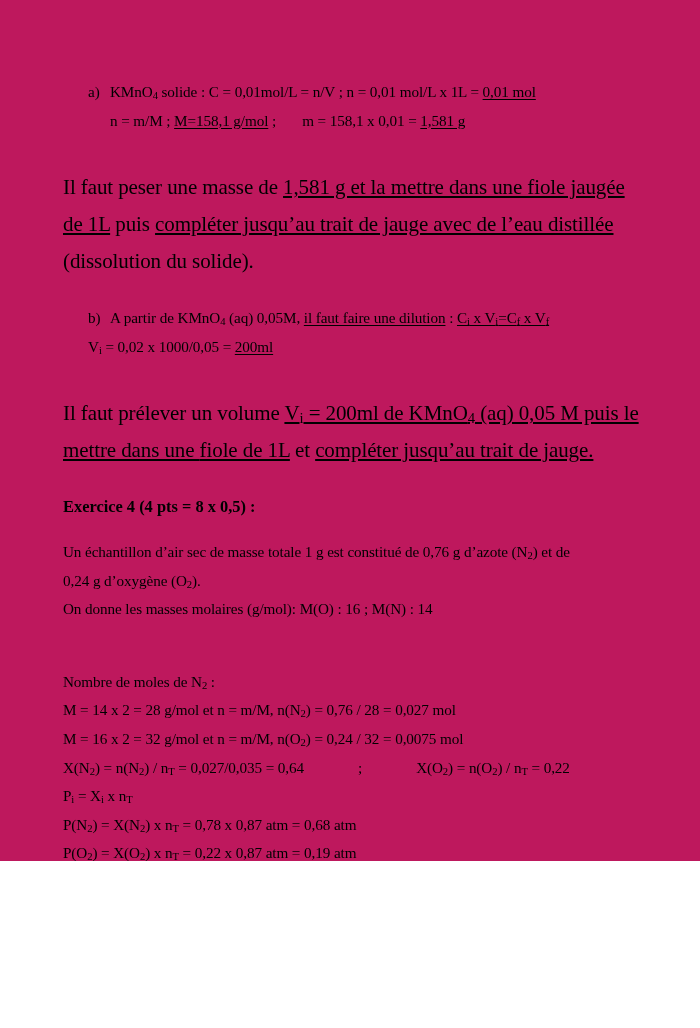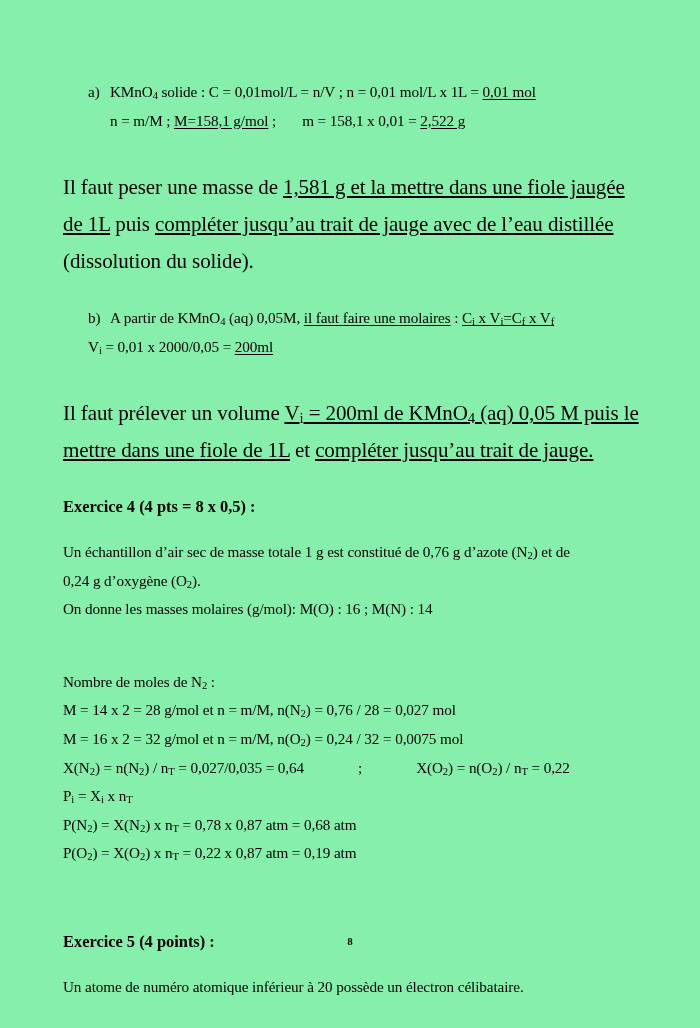--- a/index.html
+++ b/index.html
@@ -7,22 +7,22 @@
     padding: 0;
     background: #ffffff;
   }
   body {
     font-family: "Liberation Serif", "DejaVu Serif", serif;
     color: #000000;
   }
   .page {
     position: relative;
     width: 700px;
-    height: 1028px;
-    background: #86efac;
+    height: 861px;
+    background: #be185d;
     overflow: hidden;
   }
   .content {
     position: absolute;
     left: 63px;
     top: 78px;
     width: 578px;
   }
   .line {
     font-size: 15.2px;
@@ -77,36 +77,36 @@
 </head>
 <body>
 
 <div class="page">
   <div class="content">
 
     <div class="line listline">
       <span class="marker">a)</span><span>KMnO</span><sub>4</sub><span> solide : C = 0,01mol/L = n/V ; n = 0,01 mol/L x 1L = </span><span class="u">0,01 mol</span>
     </div>
     <div class="line listline-cont">
-      <span>n = m/M ; </span><span class="u">M=158,1 g/mol</span><span> ;</span><span class="sp-mid"></span><span>m = 158,1 x 0,01 = </span><span class="u">2,522 g</span>
+      <span>n = m/M ; </span><span class="u">M=158,1 g/mol</span><span> ;</span><span class="sp-mid"></span><span>m = 158,1 x 0,01 = </span><span class="u">1,581 g</span>
     </div>
 
     <div class="gap-lg"></div>
 
     <div class="para">
       <span>Il faut peser une masse de </span><span class="u">1,581 g et la mettre dans une fiole jaugée de 1L</span><span> puis </span><span class="u">compléter jusqu’au trait de jauge avec de l’eau distillée </span><span>(dissolution du solide).</span>
     </div>
 
     <div class="gap-md"></div>
 
     <div class="line listline">
-      <span class="marker">b)</span><span>A partir de KMnO</span><sub>4</sub><span> (aq) 0,05M, </span><span class="u">il faut faire une molaires</span><span> : </span><span class="u"><span>C</span><sub>i</sub><span> x V</span><sub>i</sub><span>=C</span><sub>f</sub><span> x V</span><sub>f</sub></span>
+      <span class="marker">b)</span><span>A partir de KMnO</span><sub>4</sub><span> (aq) 0,05M, </span><span class="u">il faut faire une dilution</span><span> : </span><span class="u"><span>C</span><sub>i</sub><span> x V</span><sub>i</sub><span>=C</span><sub>f</sub><span> x V</span><sub>f</sub></span>
     </div>
     <div class="line listline">
-      <span>V</span><sub>i</sub><span> = 0,01 x 2000/0,05 = </span><span class="u">200ml</span>
+      <span>V</span><sub>i</sub><span> = 0,02 x 1000/0,05 = </span><span class="u">200ml</span>
     </div>
 
     <div class="gap-lg"></div>
 
     <div class="para">
       <span>Il faut prélever un volume </span><span class="u"><span>V</span><sub>i</sub><span> = 200ml de KMnO</span><sub>4</sub><span> (aq) 0,05 M puis le mettre dans une </span></span><span class="u">fiole de 1L</span><span> et </span><span class="u">compléter jusqu’au trait de jauge.</span>
     </div>
 
     <div class="gap-md"></div>
 

